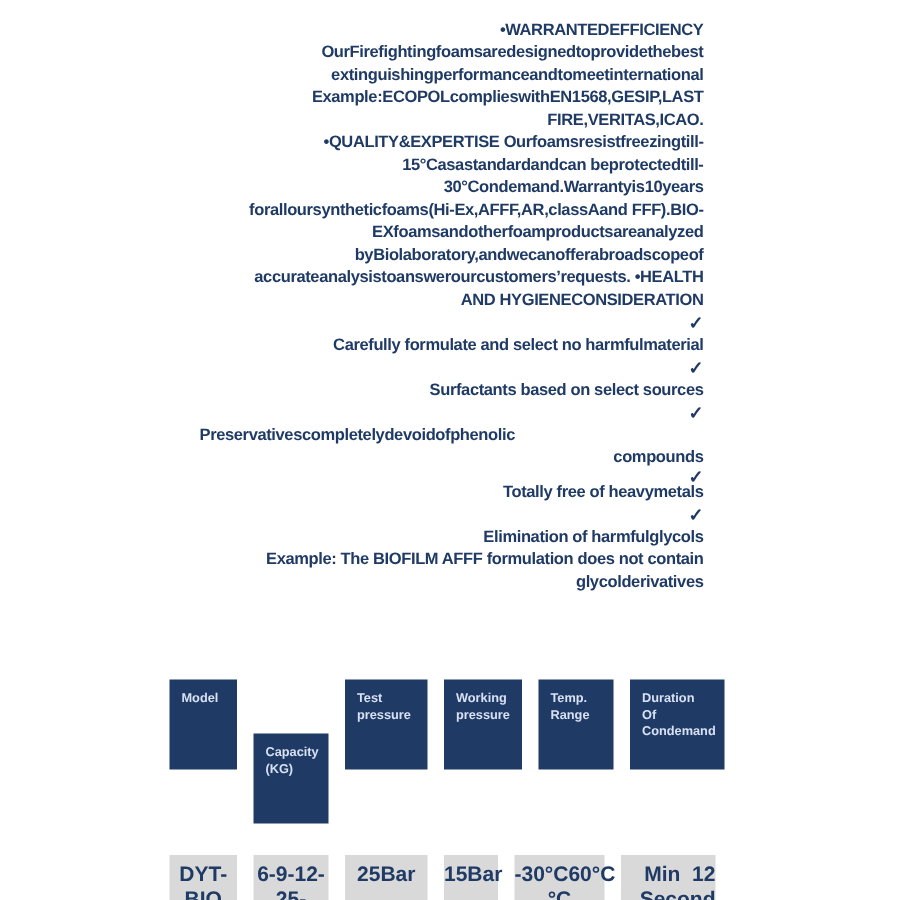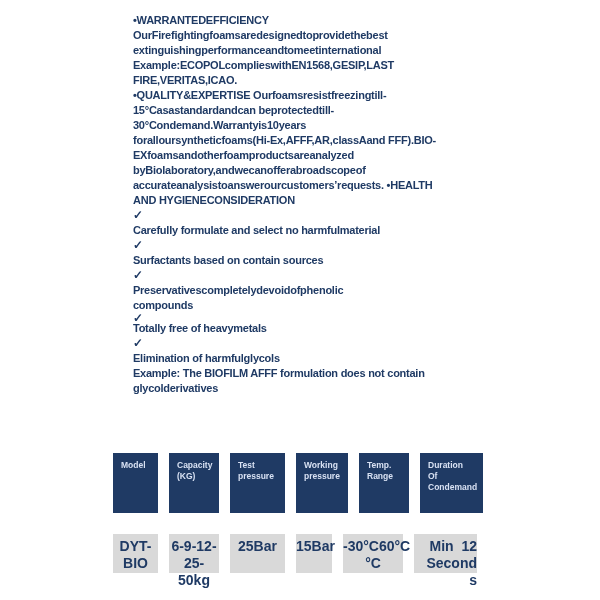--- a/index.html
+++ b/index.html
@@ -15,21 +15,21 @@
     position: absolute;
     left: 133px;
     top: 13px;
     width: 336px;
     color: var(--navy, #1f3a64);
     font-weight: bold;
     font-size: 11px;
     line-height: 15px;
     letter-spacing: -0.25px;
   }
-  .line { white-space: nowrap; }
+  .line { white-space: nowrap; text-align: right; }
   .line.right { text-align: left; }
   .line.check, .line.check-overlap {
     font-size: 12px;
     letter-spacing: 0;
   }
   .line.check-overlap {
     height: 8px;
     line-height: 10px;
     overflow: visible;
   }
@@ -81,35 +81,35 @@
       <div class="line normal">15°Casastandardandcan beprotectedtill-</div>
       <div class="line normal">30°Condemand.Warrantyis10years</div>
       <div class="line normal">foralloursyntheticfoams(Hi-Ex,AFFF,AR,classAand FFF).BIO-</div>
       <div class="line normal">EXfoamsandotherfoamproductsareanalyzed</div>
       <div class="line normal">byBiolaboratory,andwecanofferabroadscopeof</div>
       <div class="line normal">accurateanalysistoanswerourcustomers’requests. •HEALTH</div>
       <div class="line normal">AND HYGIENECONSIDERATION</div>
       <div class="line check">✓</div>
       <div class="line normal">Carefully formulate and select no harmfulmaterial</div>
       <div class="line check">✓</div>
-      <div class="line normal">Surfactants based on contain sources</div>
+      <div class="line normal">Surfactants based on select sources</div>
       <div class="line check">✓</div>
       <div class="line right">Preservativescompletelydevoidofphenolic</div>
       <div class="line normal">compounds</div>
       <div class="line check-overlap">✓</div>
       <div class="line normal">Totally free of heavymetals</div>
       <div class="line check">✓</div>
       <div class="line normal">Elimination of harmfulglycols</div>
       <div class="line normal">Example: The BIOFILM AFFF formulation does not contain</div>
       <div class="line normal">glycolderivatives</div>
     </div>
   <div class="spec-table">
     <div class="thead" id="table-head">
         <div class="th" style="width: 45px;">Model</div>
-        <div class="th" style="width: 50px;">Capacity
+        <div class="th" style="width: 50px; margin-top: 36px;">Capacity
 (KG)</div>
         <div class="th" style="width: 55px;">Test
 pressure</div>
         <div class="th" style="width: 52px;">Working
 pressure</div>
         <div class="th" style="width: 50px;">Temp.
 Range</div>
         <div class="th" style="width: 63px;">Duration
 Of
 Condemand</div>

